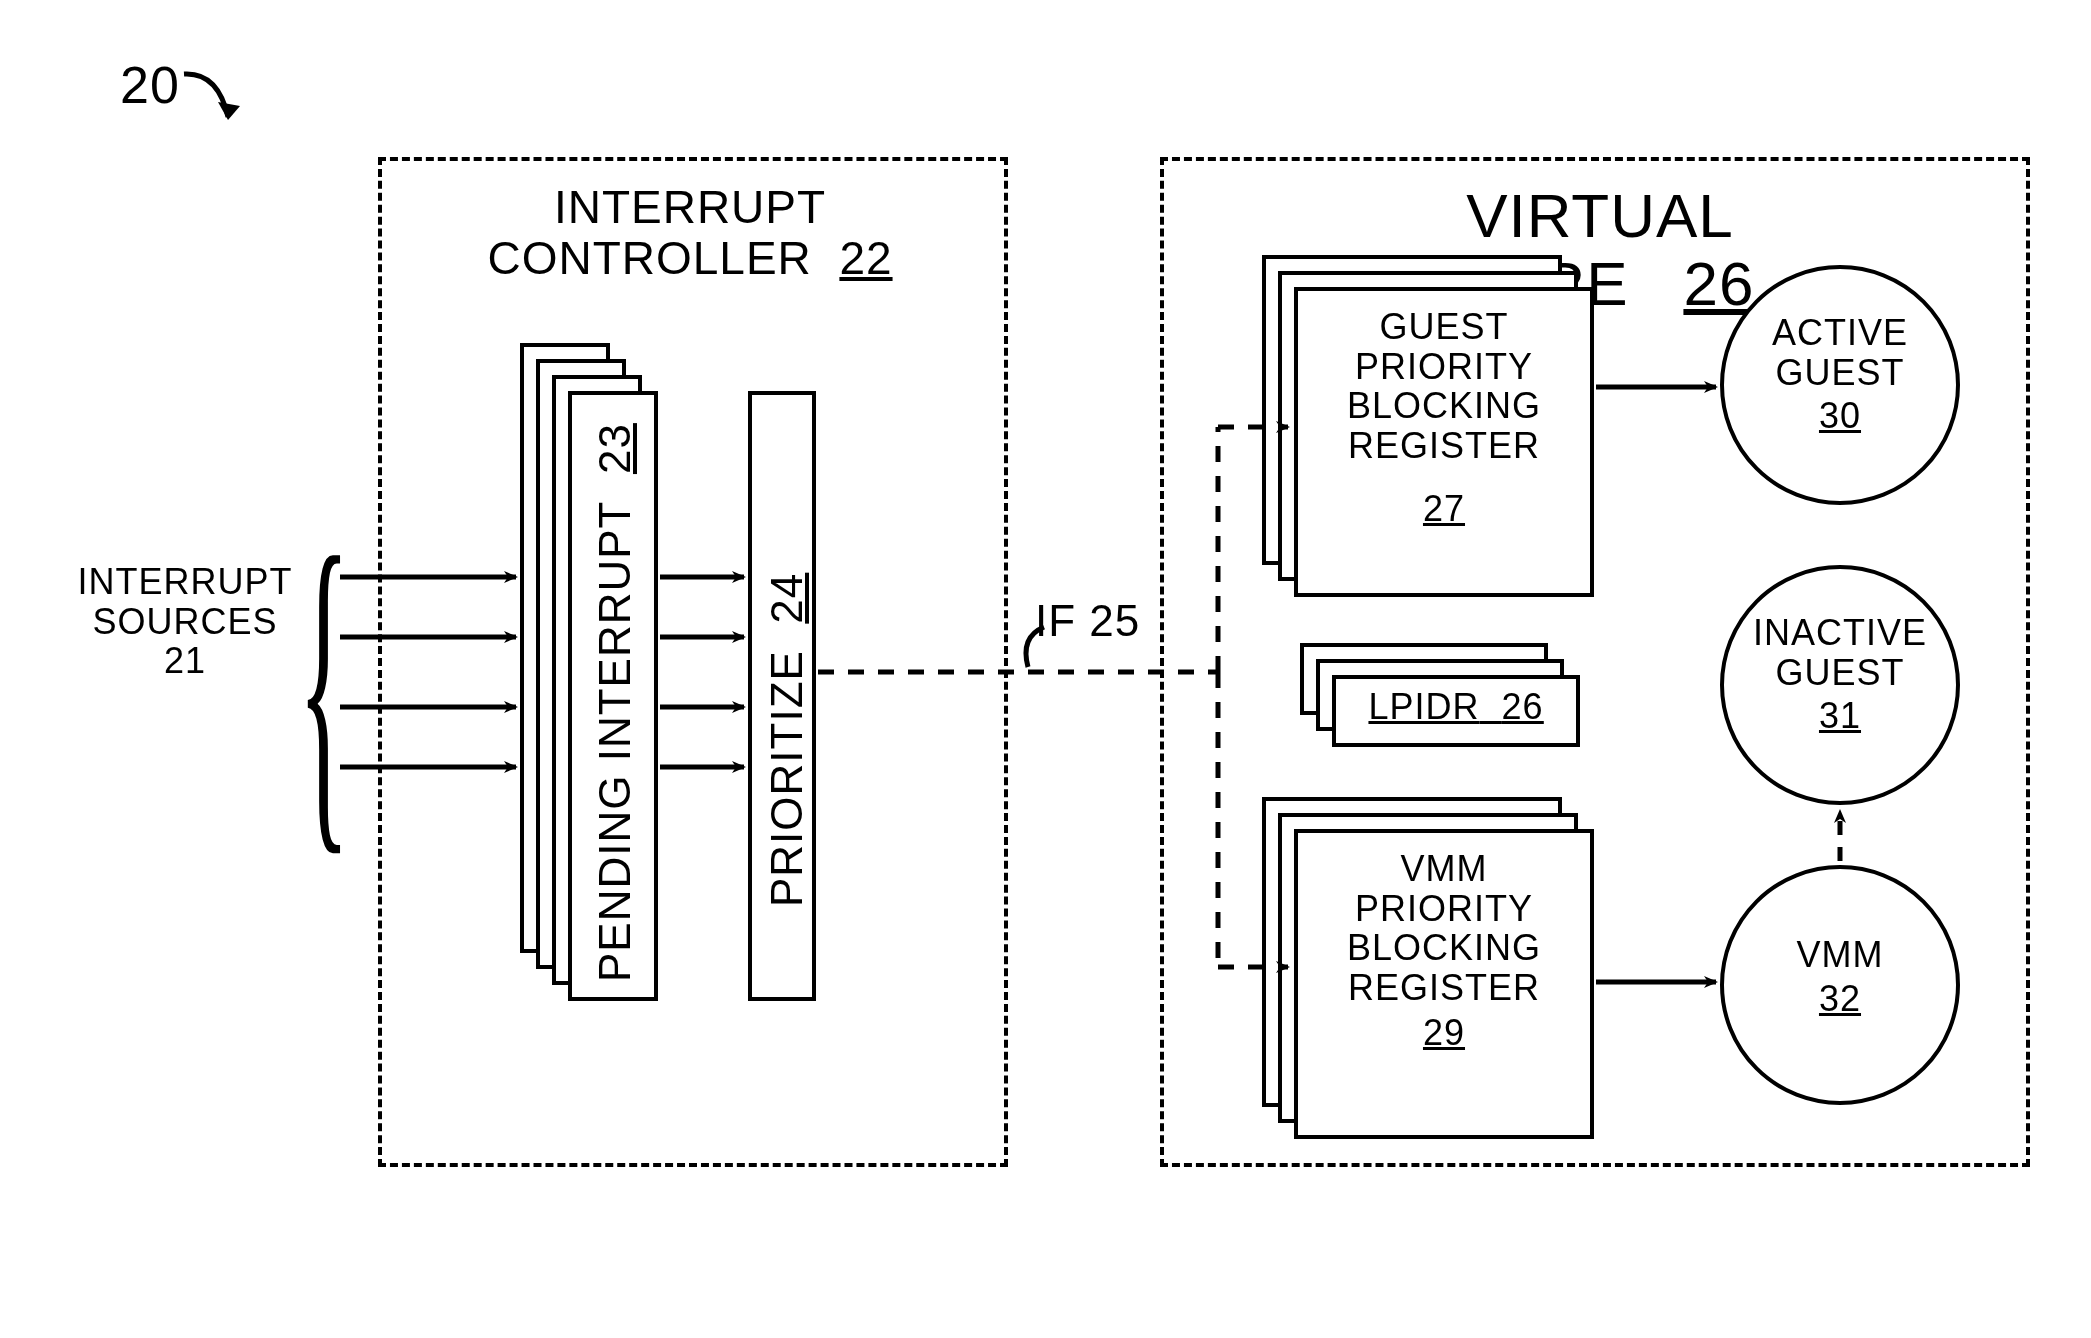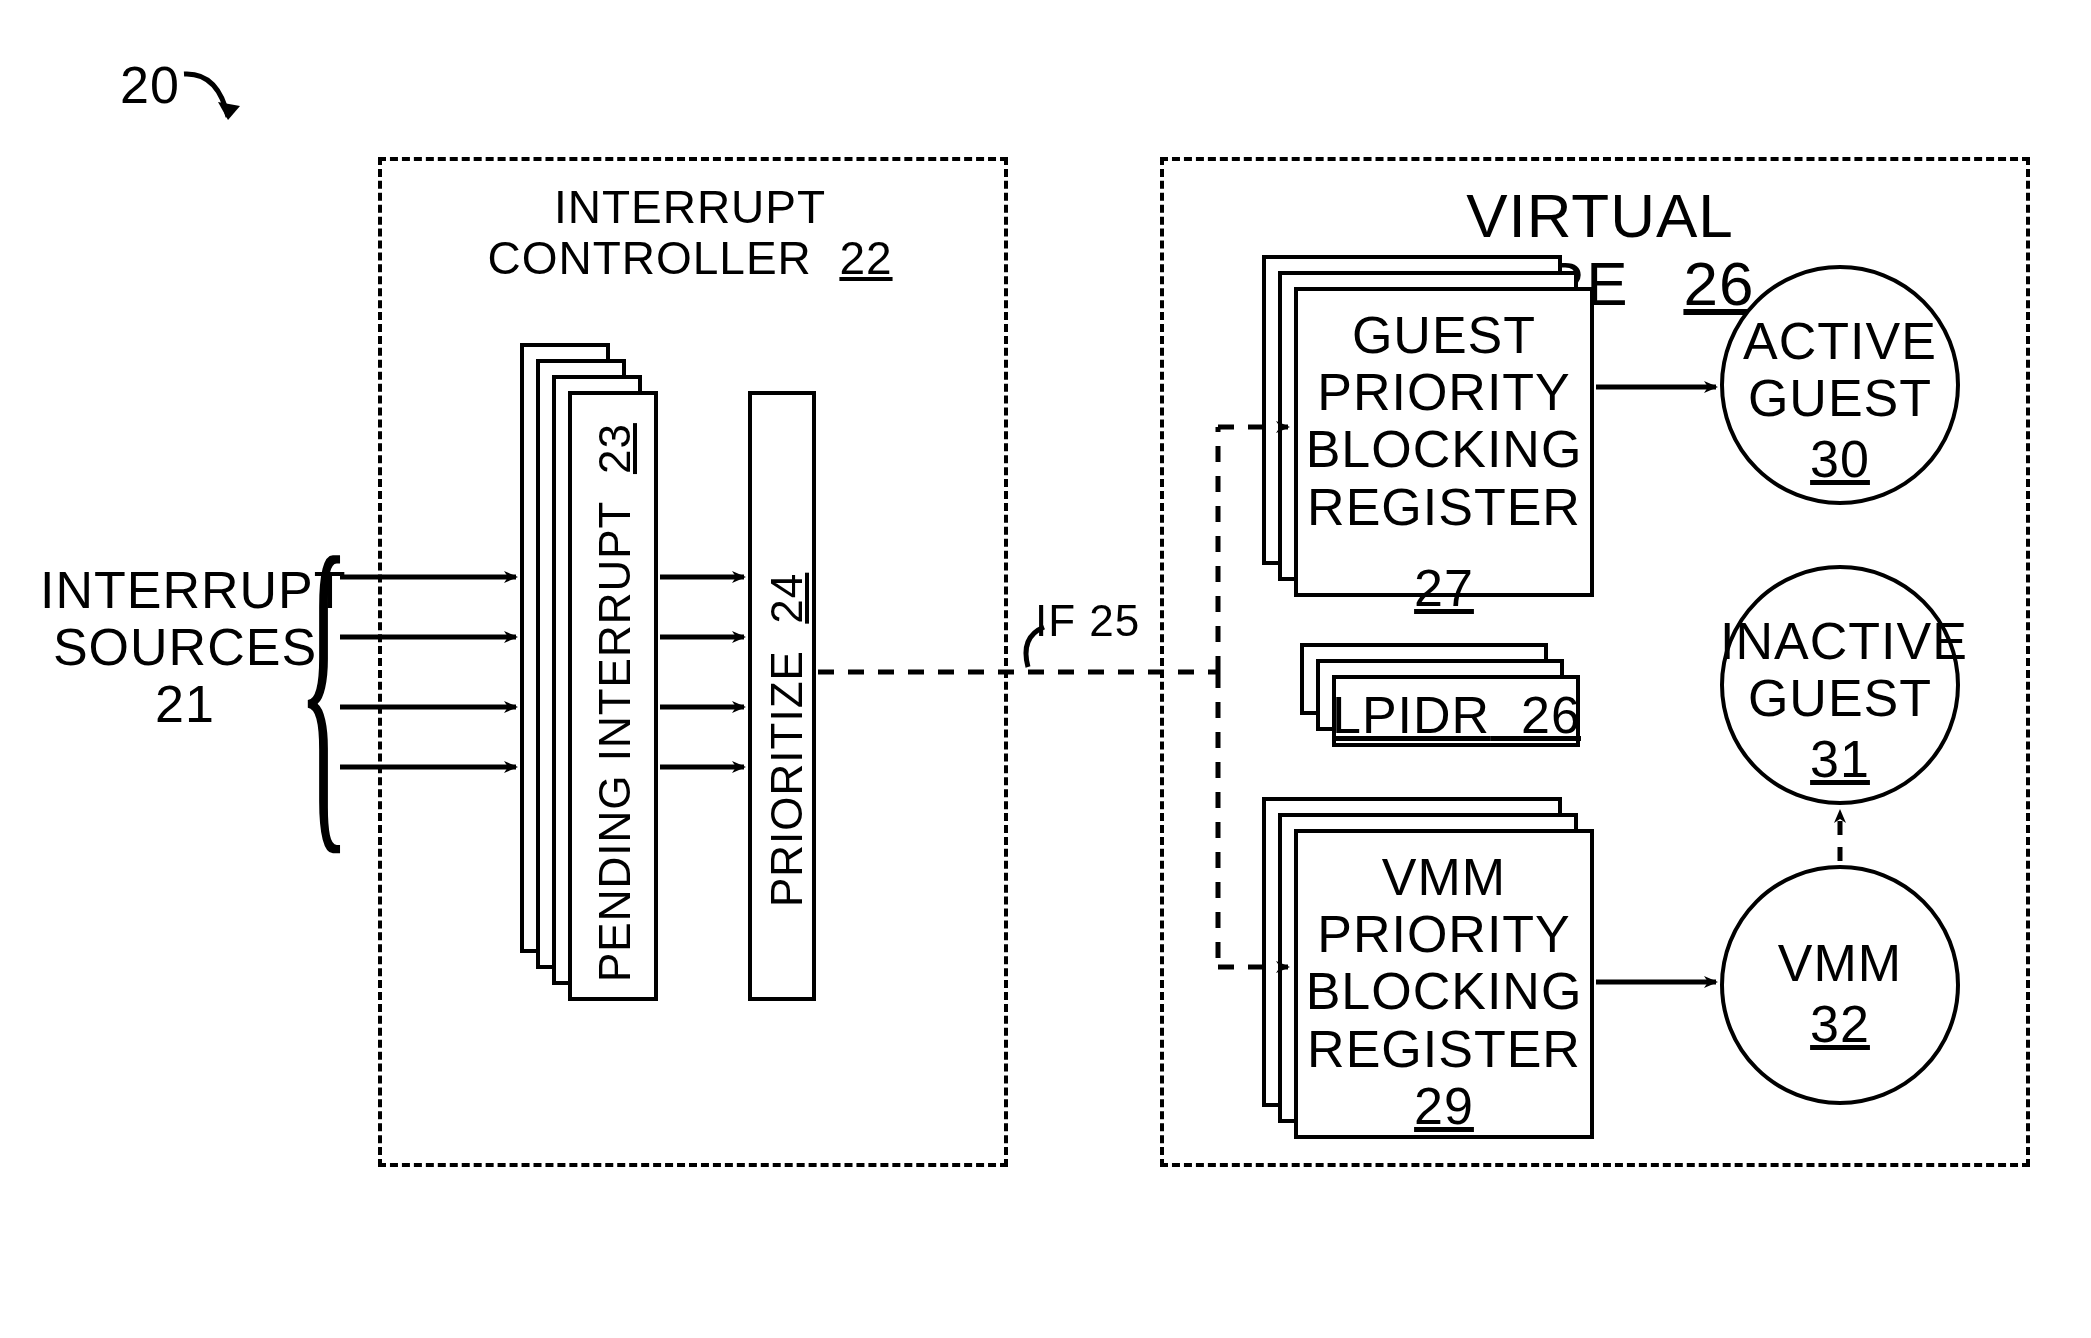--- a/index.html
+++ b/index.html
@@ -13,21 +13,21 @@
     position: relative;
   }
   .stage {
     position: absolute;
     left: 0; top: 7px;
     width: 1958px;
     height: 1338px;
   }
   .label {
     position: absolute;
-    font-size: 52px;
+    font-size: 36px;
     color: #000;
     text-align: center;
     line-height: 1.1;
     letter-spacing: 1px;
   }
   .num-u { text-decoration: underline; }
   .dashed-box {
     position: absolute;
     border: 4px dashed #000;
     background: #fff;
@@ -135,21 +135,21 @@
   </div>
 
   <div class="solid-box" style="left:1262px; top:790px; width:300px; height:310px;"></div>
   <div class="solid-box" style="left:1278px; top:806px; width:300px; height:310px;"></div>
   <div class="solid-box" style="left:1294px; top:822px; width:300px; height:310px;"></div>
   <div class="label" style="left:1294px; top:842px; width:300px;">
     <div>VMM</div>
     <div>PRIORITY</div>
     <div>BLOCKING</div>
     <div>REGISTER</div>
-    <div class="num-u" style="display:inline-block; text-decoration:underline;">29</div>
+    <div class="num-u" style="display:inline-block; margin-top:6px;text-decoration:underline;">29</div>
   </div>
 
   <div class="circle" style="left:1720px; top:258px; width:240px; height:240px;"></div>
   <div class="label" style="left:1720px; top:306px; width:240px;">
     <div>ACTIVE</div>
     <div>GUEST</div>
     <div class="num-u" style="display:inline-block; margin-top:4px;">30</div>
   </div>
 
   <div class="circle" style="left:1720px; top:558px; width:240px; height:240px;"></div>

